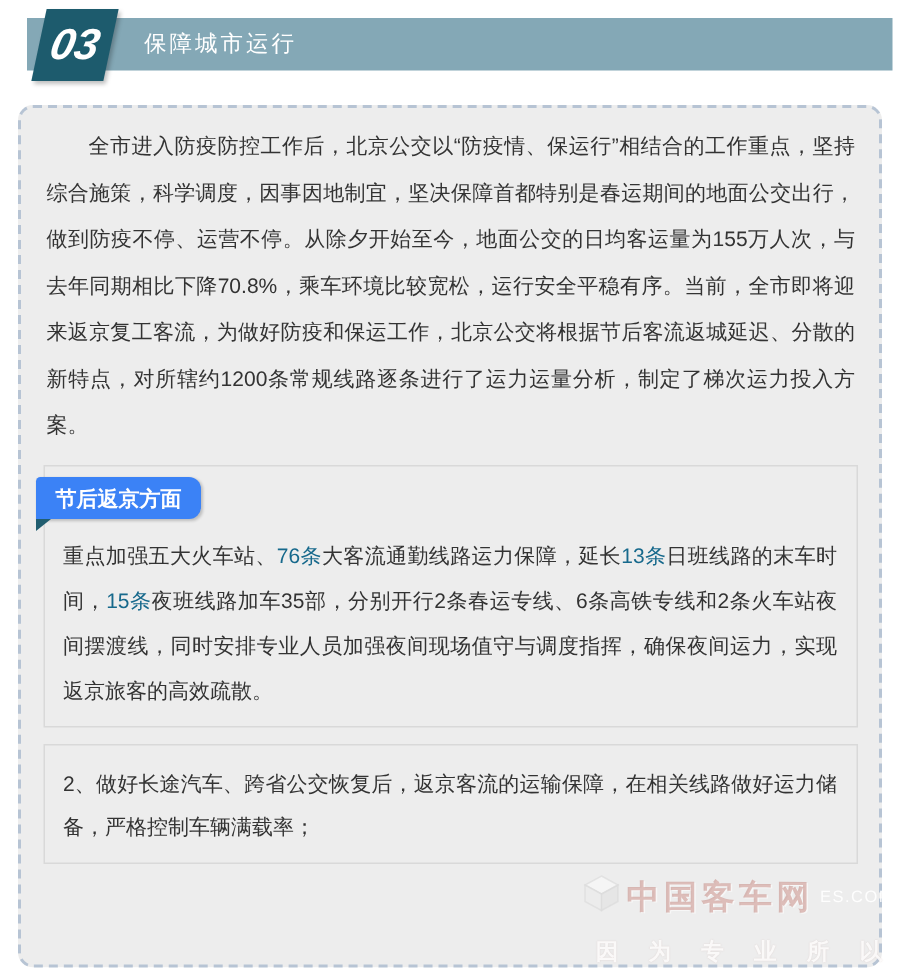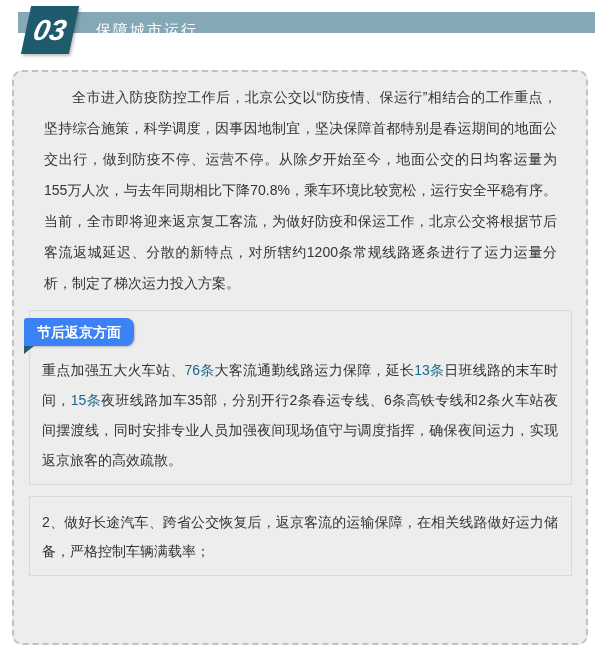--- a/index.html
+++ b/index.html
@@ -3,42 +3,42 @@
 <meta charset="utf-8">
 <style>
   html,body{margin:0;padding:0;background:#fff;}
   .page{
     position:relative;width:600px;height:650px;overflow:hidden;background:#ffffff;
     font-family:"Liberation Sans","DejaVu Sans",sans-serif;
   }
   
   .header{position:absolute;left:0;top:0;width:600px;height:62px;}
   .header-bar{
-    position:absolute;left:18px;top:12px;width:577px;height:21px;
+    position:absolute;left:18px;top:12px;width:577px;height:35px;
     background:#84a8b6;
   }
   .header-title{
     position:absolute;left:78px;top:0;height:35px;line-height:35px;
     color:#ffffff;font-size:15px;letter-spacing:2px;
   }
   .header-num{
     position:absolute;left:26px;top:6px;width:48px;height:48px;
     background:#1d5b6d;transform:skewX(-12deg);
     display:flex;align-items:center;justify-content:center;
     box-shadow:2px 2px 3px rgba(0,0,0,0.25);
   }
   .num-text{color:#fff;font-size:29px;font-weight:bold;font-style:italic;}
   
   .panel{
     position:absolute;left:12px;top:70px;width:576px;height:575px;box-sizing:border-box;
     background:#ededed;border:2px dashed #b7c4d4;border-radius:10px;
     padding:6px 14px 8px 15px;
   }
   .intro{
-    margin:4px 15px 0;color:#333;font-size:14px;line-height:31px;
+    margin:4px 2px 0;color:#333;font-size:14px;line-height:31px;
     text-align:justify;text-indent:2em;
   }
   .box{
     position:relative;border:1px solid #d9d9d9;margin-top:11px;
     padding:7px 13px 9px 12px;
   }
   .badge{
     position:relative;display:inline-block;margin-left:-18px;
     background:#3b82f6;color:#fff;font-weight:bold;font-size:14px;
     line-height:1;padding:7px 13px;border-radius:3px 8px 8px 0;
@@ -94,14 +94,28 @@
       <p class="body"><span>重点加强五大火车站、</span><span class="hl">76条</span><span>大客流通勤线路运力保障，延长</span><span class="hl">13条</span><span>日班线路的末车时间，</span><span class="hl">15条</span><span>夜班线路加车35部，分别开行2条春运专线、6条高铁专线和2条火车站夜间摆渡线，同时安排专业人员加强夜间现场值守与调度指挥，确保夜间运力，实现返京旅客的高效疏散。</span></p>
     </div>
 
     <div class="box">
       <p class="body item">2、做好长途汽车、跨省公交恢复后，返京客流的运输保障，在相关线路做好运力储备，严格控制车辆满载率；</p>
       
     </div>
 
   </div>
 
+  <div class="watermark">
+    <div class="wm-row1">
+      <span class="wm-cube">
+        <svg width="26" height="26" viewBox="0 0 26 26">
+          <polygon points="13,2 24,8 13,14 2,8" fill="rgba(255,255,255,0.8)" stroke="rgba(200,200,200,0.6)"></polygon>
+          <polygon points="2,8 13,14 13,25 2,19" fill="rgba(235,235,235,0.8)" stroke="rgba(200,200,200,0.6)"></polygon>
+          <polygon points="24,8 13,14 13,25 24,19" fill="rgba(220,220,220,0.8)" stroke="rgba(200,200,200,0.6)"></polygon>
+        </svg>
+      </span>
+      <span class="wm-brand">中国客车网</span>
+      <span class="wm-suffix">ES.COM</span>
+    </div>
+    <div class="wm-row2">因 为 专 业 所 以</div>
+  </div>
 
 </div>
 
 </body></html>

